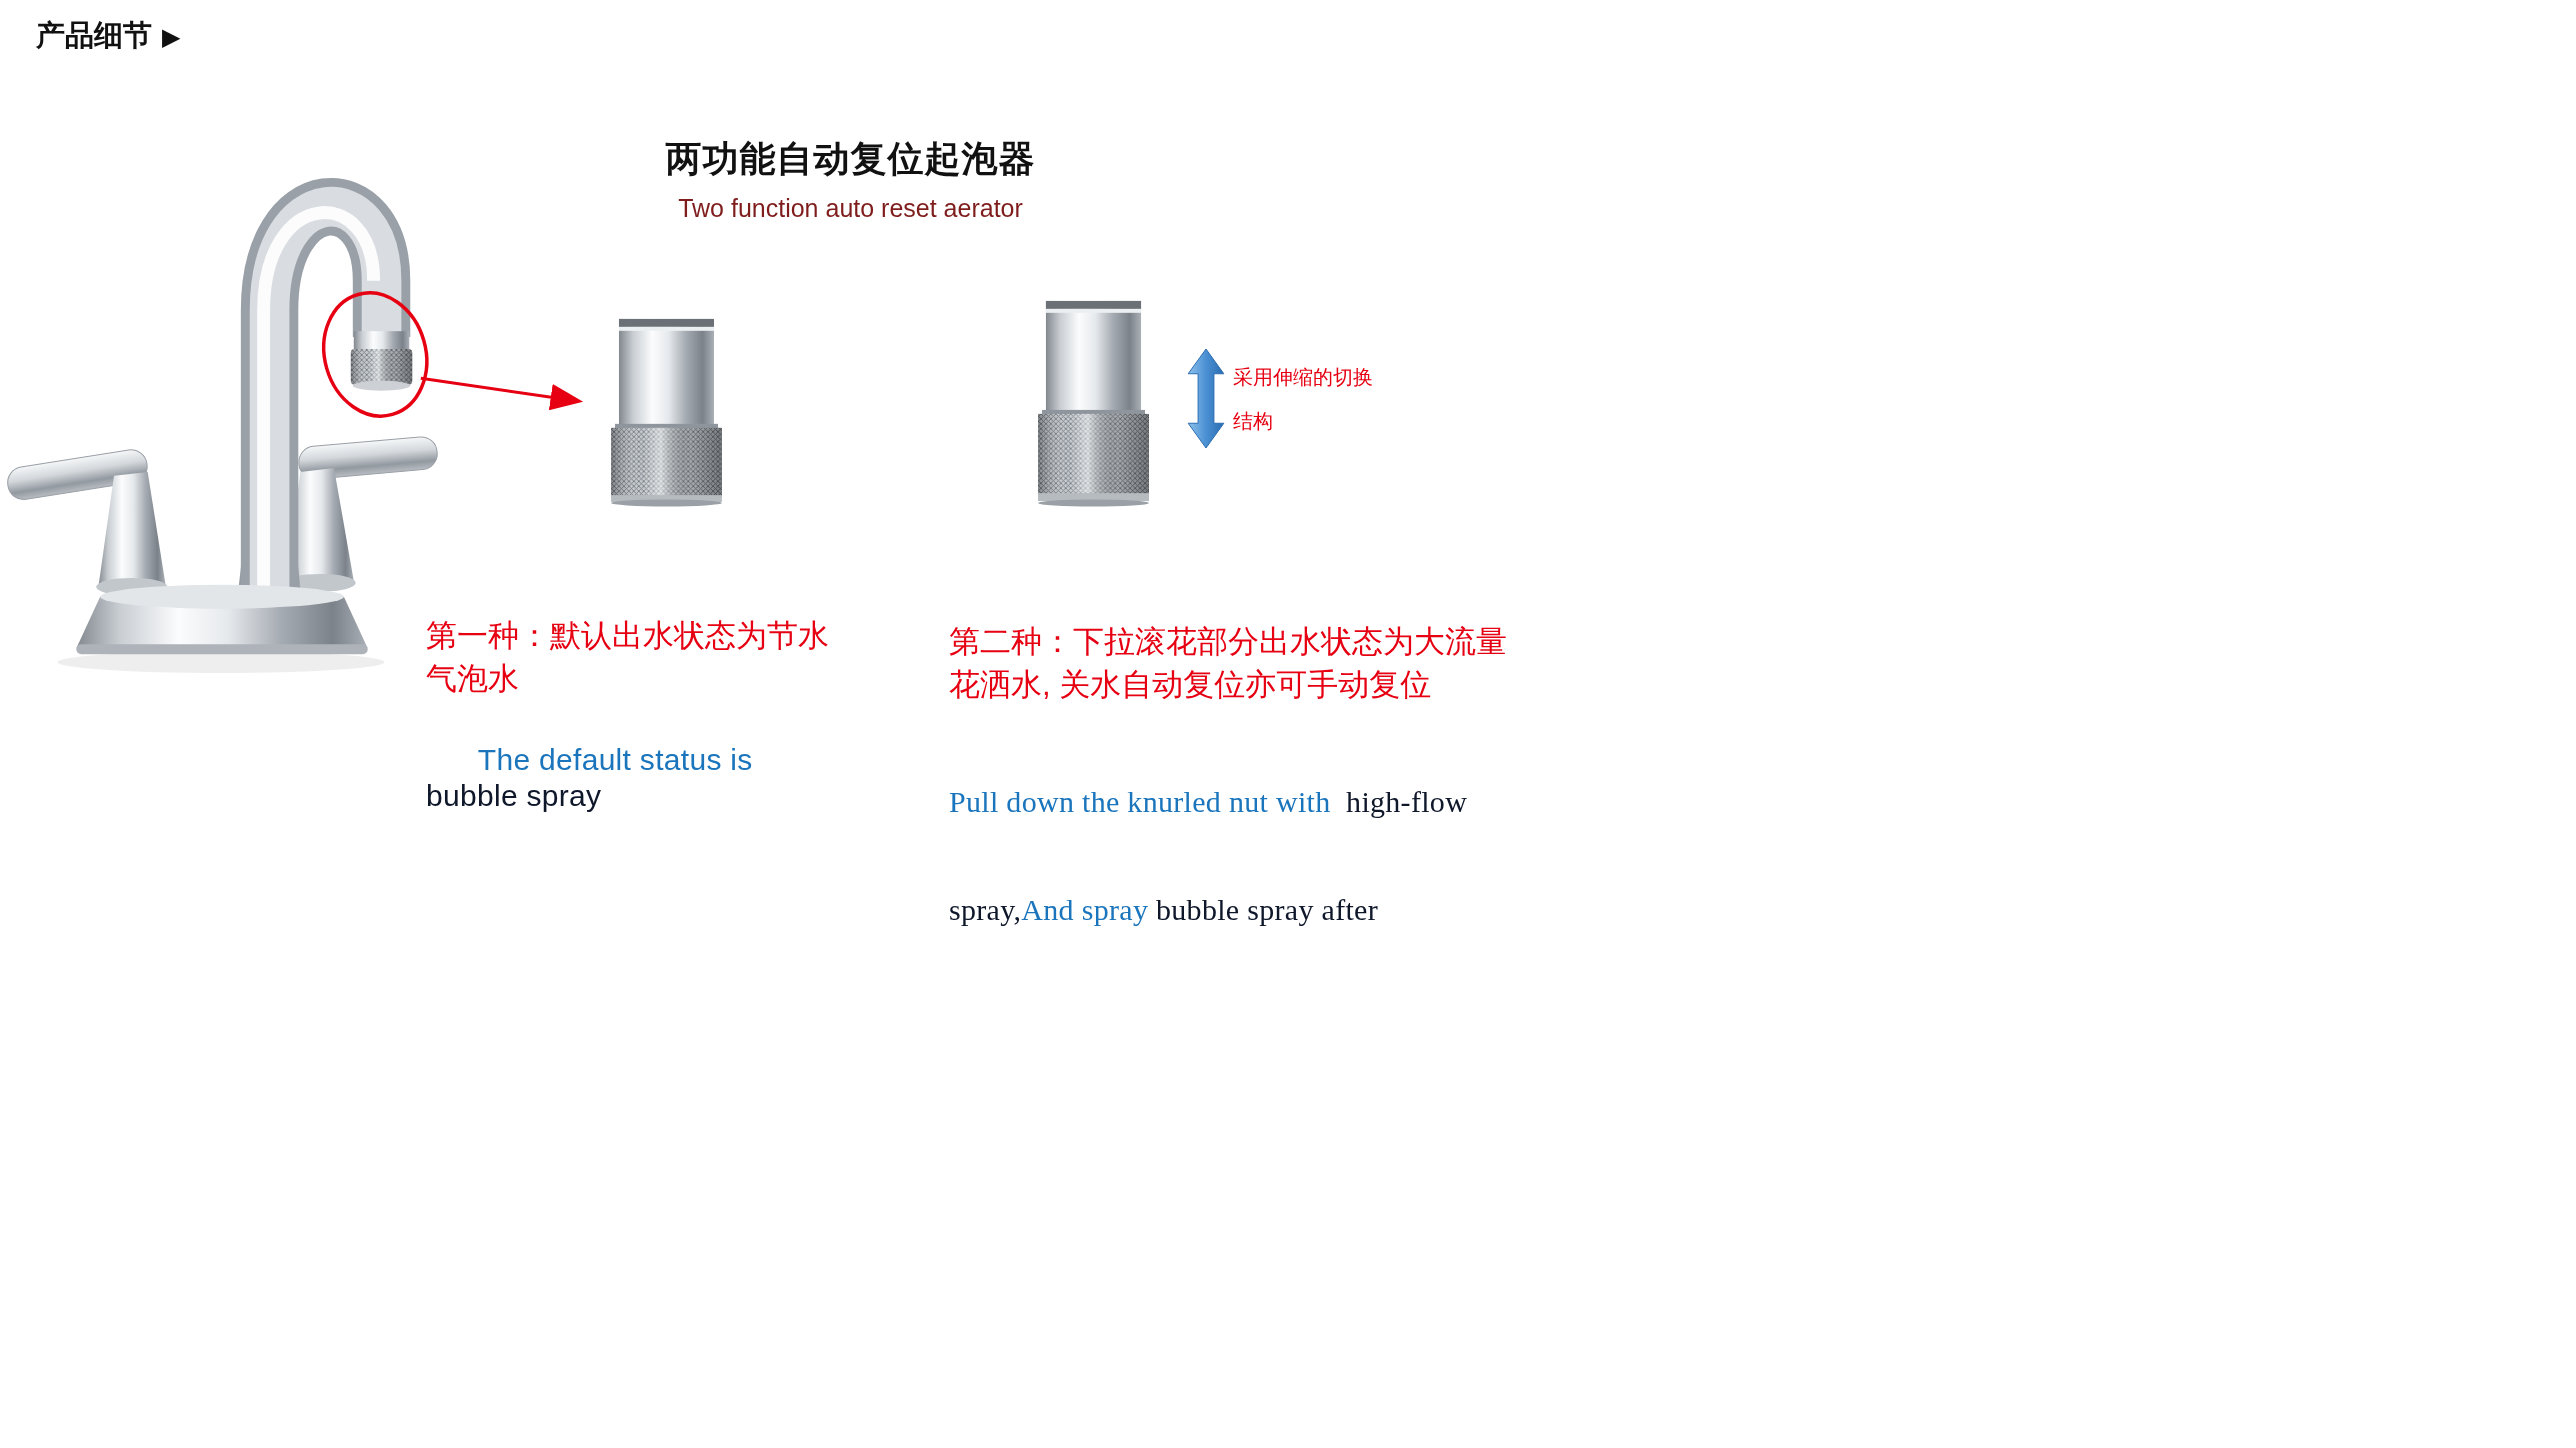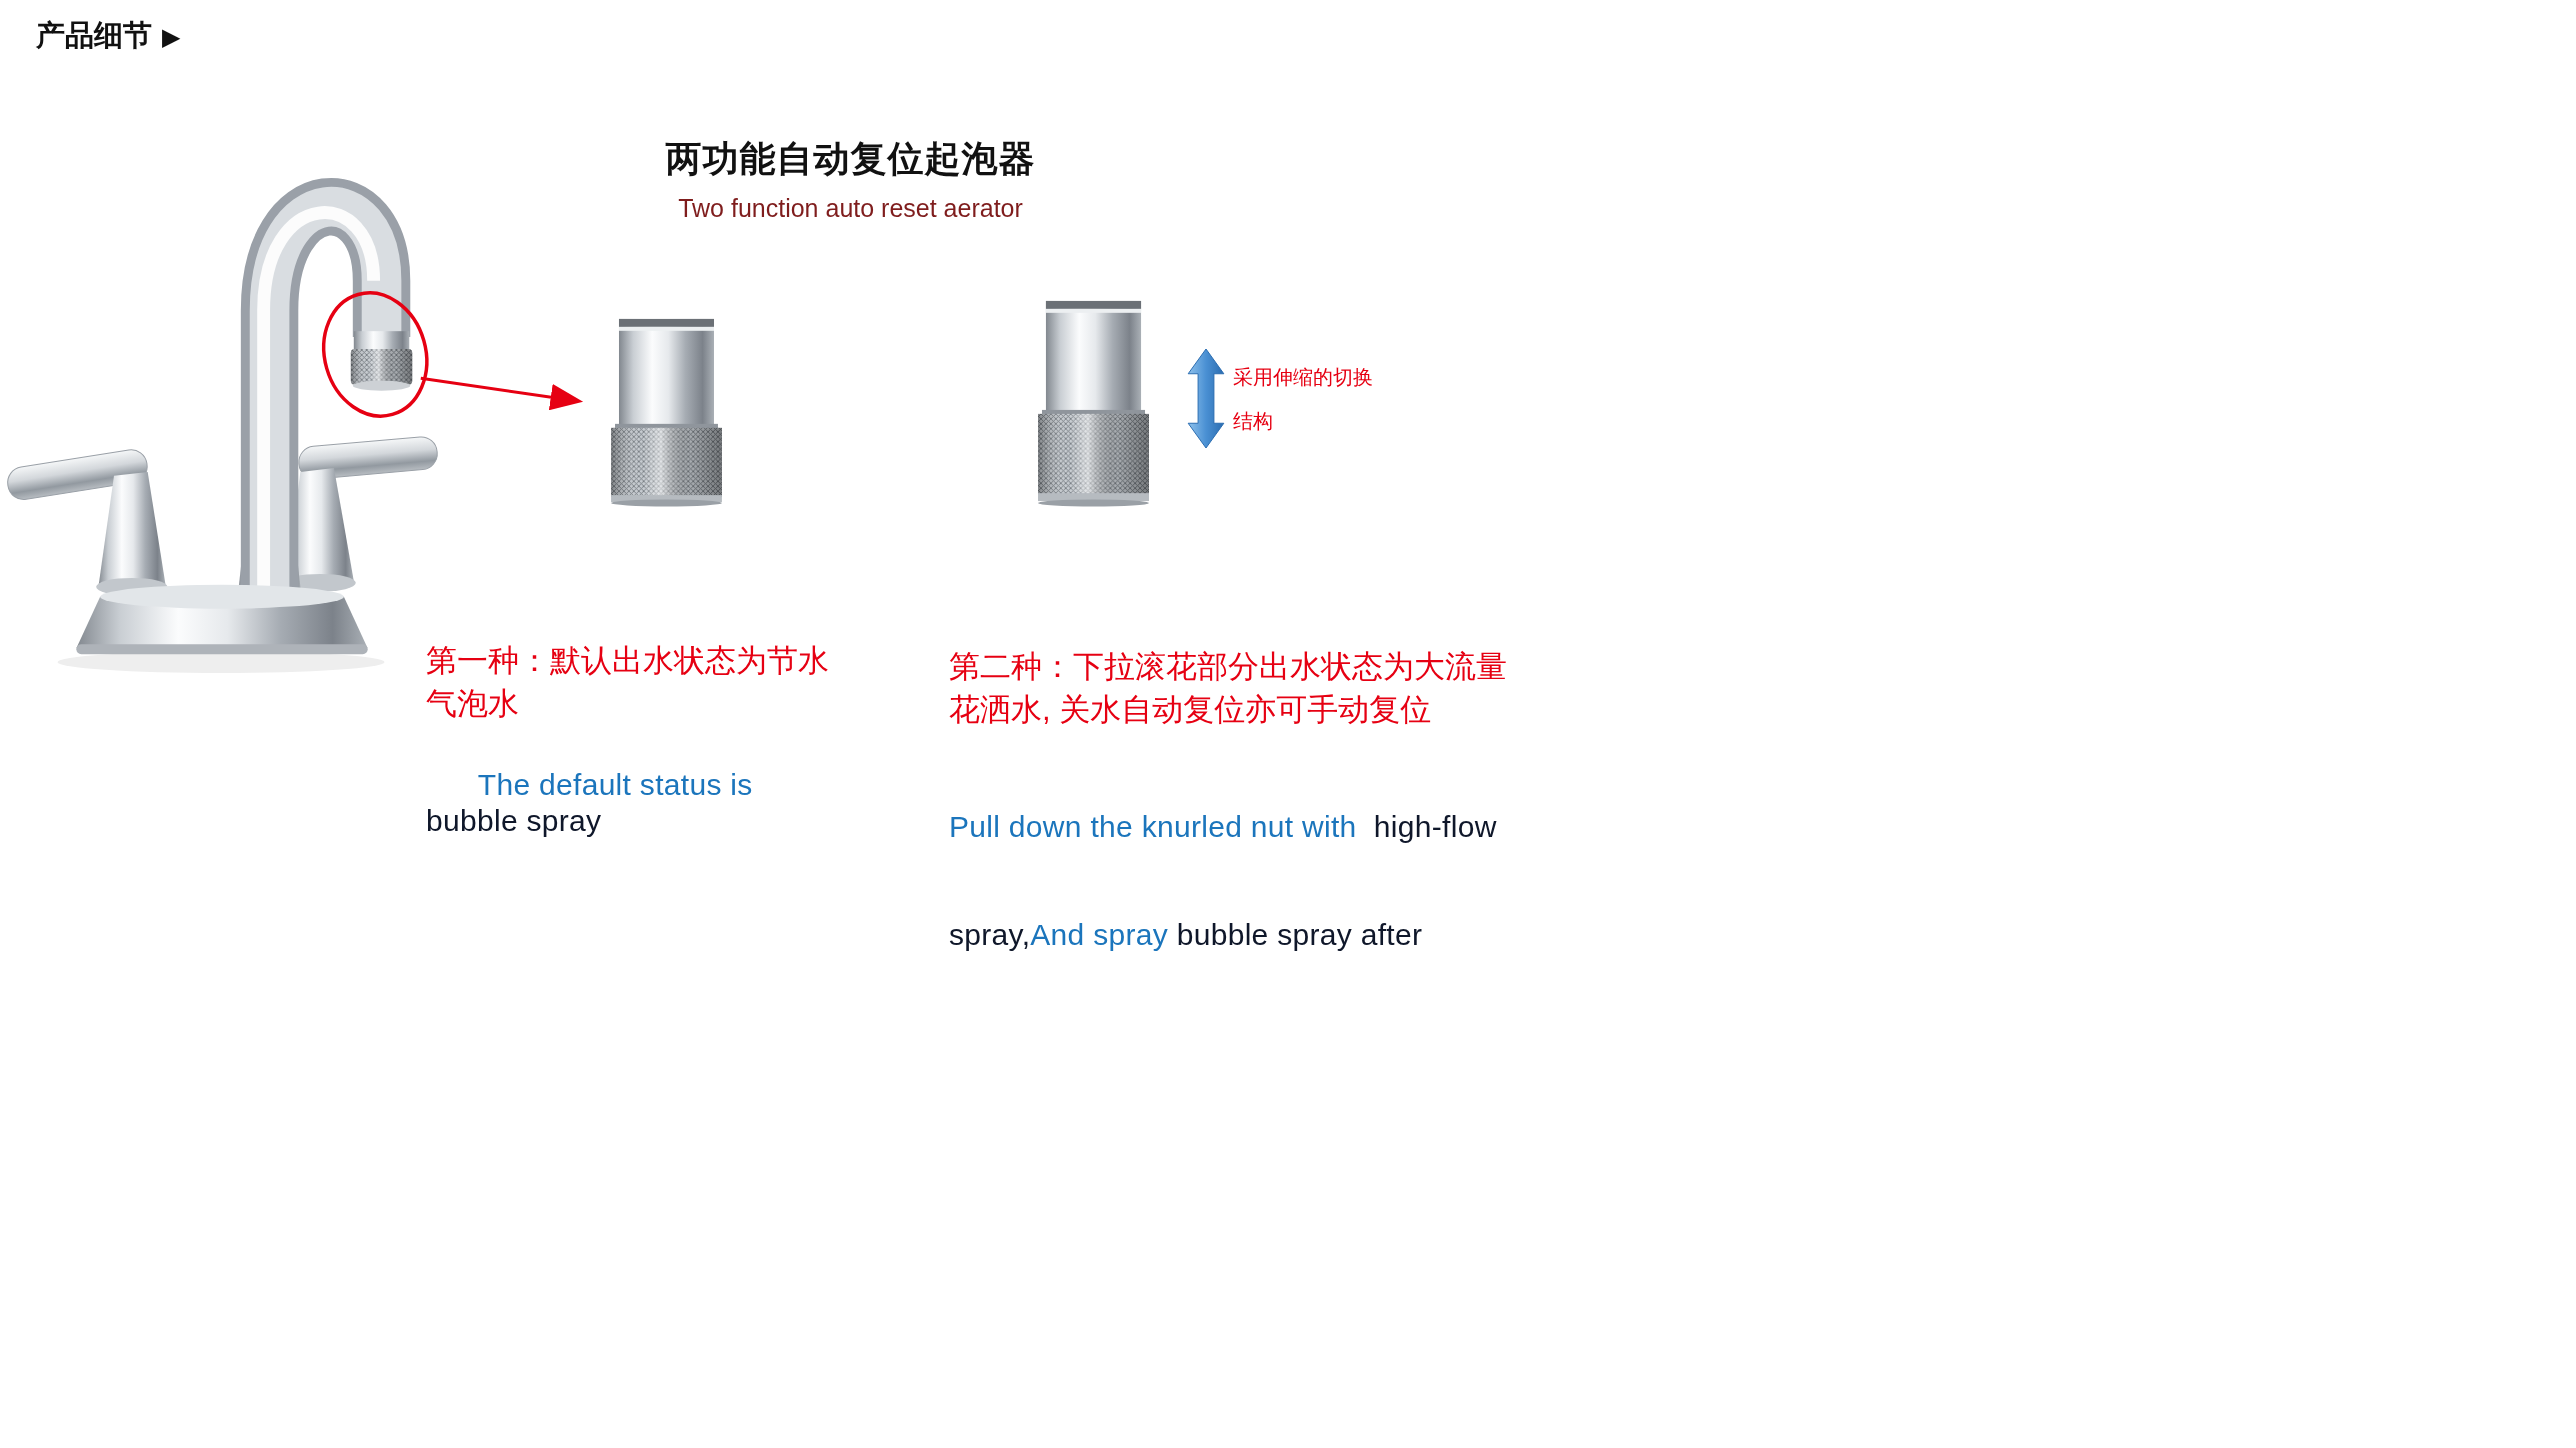--- a/index.html
+++ b/index.html
@@ -12,23 +12,23 @@
   
   .header{left:36px;top:16px;font-size:29px;font-weight:bold;color:#111;display:flex;align-items:center;gap:10px;}
   .header .arrow{font-size:24px;line-height:1;position:relative;top:1px;}
   
   .title-zh{left:454px;top:135px;width:793px;text-align:center;font-size:36px;font-weight:bold;color:#111;letter-spacing:1px;}
   .title-en{left:454px;top:194px;width:793px;text-align:center;font-size:25px;color:#7f1d1d;}
   
   .callout{left:1233px;top:355px;font-size:20px;color:#e60012;line-height:44px;}
   
   .mode{line-height:43px;}
-  .mode .zh{color:#e60012;font-size:31px;margin-top:25px;}
+  .mode .zh{color:#e60012;font-size:31px;}
   .mode .en{font-size:30px;letter-spacing:0.3px;line-height:36px;margin-top:6px;white-space:pre-wrap;}
-  .mode .en .ln{white-space:pre-wrap;}
+  .mode .en .ln{white-space:pre-wrap;font-family:Liberation Serif, serif;}
   .b-dark{color:#1b75bc;}
   .b-light{color:#0f172a;text-align:right;}
   .mode1{left:426px;top:614px;width:416px;}
   .mode1 .en{width:396px;}
   .mode2{left:949px;top:620px;width:575px;}
   svg{display:block;}
   .defs-holder{position:absolute;width:0;height:0;overflow:hidden;}
 </style>
 </head>
 <body>

